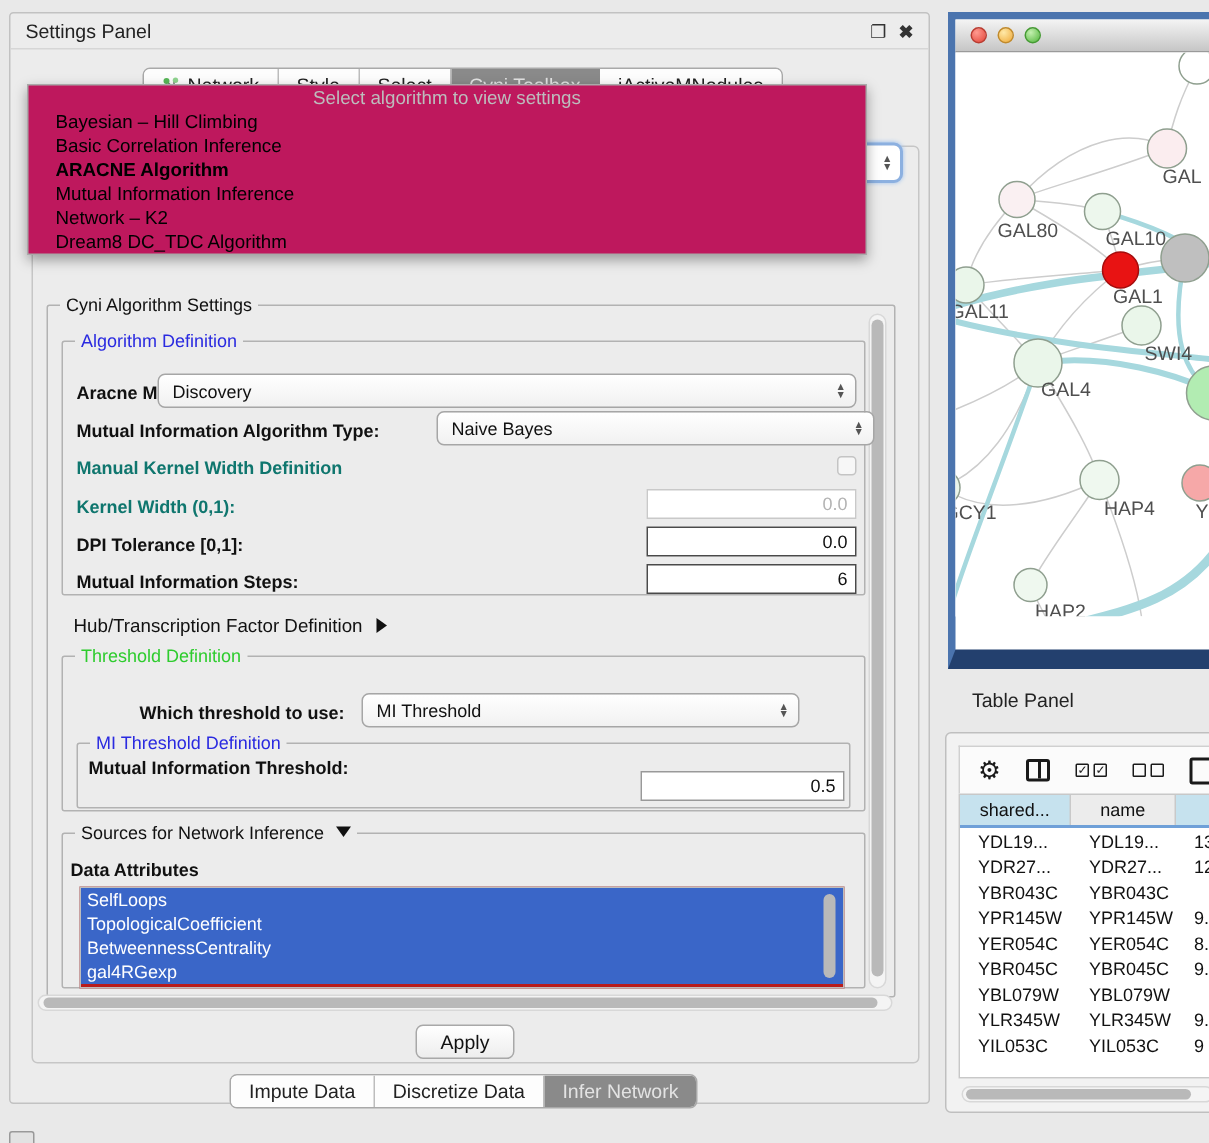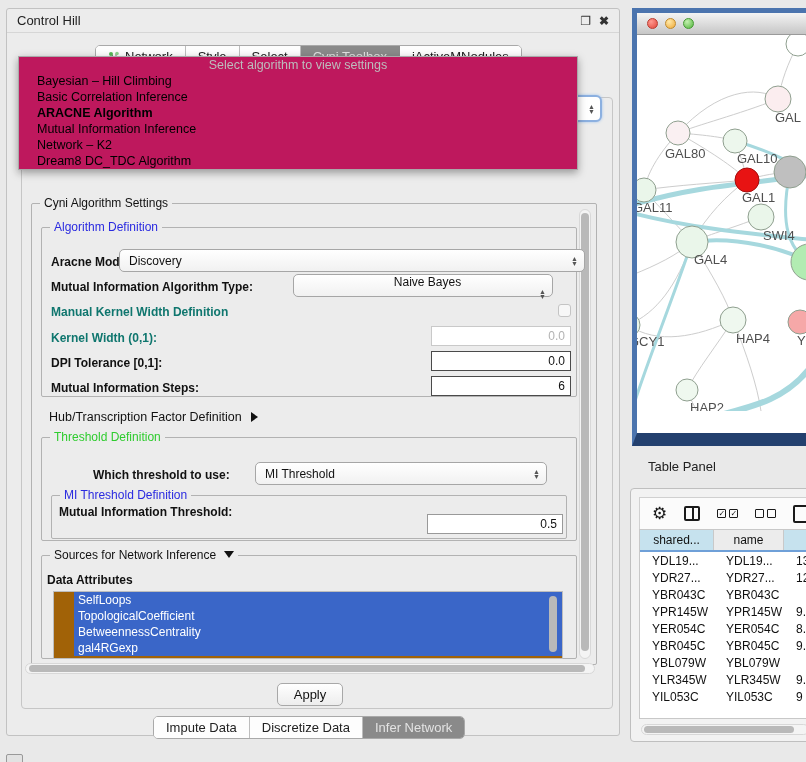--- a/index.html
+++ b/index.html
@@ -34,21 +34,21 @@
                  padding:0 4px; font-size:12px; color:#111; white-space:nowrap; }
   .group-title.blue { color:#2a2ae0; }
   .group-title.green { color:#2ecc2e; }
 
   .lbl { position:absolute; font-size:12px; color:#111; font-weight:bold; white-space:nowrap; }
   .lbl.gray { color:#0f766e; }
   .lbl.plain { font-weight:normal; }
 
   .combo { position:absolute; height:23px; background:linear-gradient(#ffffff,#f1f1f1);
            border:1px solid #a6a6a6; border-radius:5px; display:flex; align-items:center;
-           font-size:12px; color:#111; padding-left:9px;margin-left:14px; }
+           font-size:12px; color:#111; padding-left:9px; }
   .combo .spin { margin-left:auto; margin-right:6px; display:flex; flex-direction:column;
                  align-items:center; line-height:5px; }
   .combo .spin span { font-size:7px; color:#555; height:5px; }
 
   .tfield { position:absolute; height:20px; background:#fff; border:1px solid #4a4a4a;
             font-size:12px; color:#111; text-align:right; padding:0 5px;
             font-family:"Liberation Sans", sans-serif; }
   .tfield.disabled { border:1px solid #c9c9c9; color:#b3b3b3; }
   .tfield.normal-border { border:1px solid #999; }
 
@@ -58,21 +58,21 @@
   
   .vtrack { position:absolute; width:12px; background:#f4f4f4; border:1px solid #d8d8d8;
             border-radius:6px; }
   .vthumb { position:absolute; left:1px; width:8px; background:#b9b9b9; border-radius:5px; }
   .htrack { position:absolute; height:11px; background:#f4f4f4; border:1px solid #d8d8d8;
             border-radius:6px; }
   .hthumb { position:absolute; top:1px; height:7px; background:#b9b9b9; border-radius:5px; }
 
   
   .attr-list { position:absolute; left:46px; top:582px; width:510px; height:68px;
-               background:#a16207; border:1px solid #bdbdbd; overflow:hidden;padding-left:20px; }
+               background:#b91c1c; border:1px solid #bdbdbd; overflow:hidden; }
   .attr-item { height:16px; line-height:16px; font-size:12px; color:#fff;
                background:#3a66c8; padding-left:4px; white-space:nowrap; }
 
   .apply-btn { position:absolute; left:270px; top:674px; width:66px; height:23px;
                background:linear-gradient(#ffffff,#ededed); border:1px solid #a8a8a8;
                border-radius:5px; font-size:13px; color:#111; display:flex;
                align-items:center; justify-content:center; }
 
   .bottom-tabs { position:absolute; left:146px; top:707px; height:23px; display:flex;
                  border:1px solid #a9a9a9; border-radius:5px; background:#fdfdfd; overflow:hidden; }
@@ -141,21 +141,21 @@
              flex-shrink:0; white-space:nowrap; overflow:hidden; }
 
   .float-btn { position:absolute; left:6px; top:754px; width:17px; height:14px;
                border:1px solid #999; background:#e2e2e2; border-radius:2px; }
 </style>
 </head>
 <body>
 
 <div class="cp-window">
   <div class="cp-titlebar">
-    <span class="cp-title">Control Hill</span>
+    <span class="cp-title">Settings Panel</span>
     <span class="cp-titlebar-icons">
       <span class="win-icon">❐</span>
       <span class="win-icon" style="font-weight:bold">✖</span>
     </span>
   </div>
 
   <div class="top-tabs" id="top-tabs">
       <div class="tab"><span class="ticon"><svg width="12" height="12" viewBox="0 0 12 12">
             <line x1="3" y1="3" x2="8" y2="8" stroke="#7a7a7a" stroke-width="1"></line>
             <line x1="8" y1="3" x2="8" y2="8" stroke="#7a7a7a" stroke-width="1"></line>
@@ -186,21 +186,21 @@
   <span class="lbl" style="left:44px; top:246px;">Aracne Mode:</span>
   <div class="combo" style="left:98px; top:240px; width:466px;">
     <span>Discovery</span>
     <span class="spin">
         <span>▲</span>
         <span>▼</span>
       </span>
   </div>
 
   <span class="lbl" style="left:44px; top:271px;">Mutual Information Algorithm Type:</span>
-  <div class="combo" style="left:272px; top:265px; width:260px;flex-direction:column;">
+  <div class="combo" style="left:284px; top:265px; width:292px;">
     <span>Naive Bayes</span>
     <span class="spin">
         <span>▲</span>
         <span>▼</span>
       </span>
   </div>
 
   <span class="lbl gray" style="left:44px; top:296px;">Manual Kernel Width Definition</span>
   <div class="checkbox" style="left:551px; top:295px;"></div>
 

